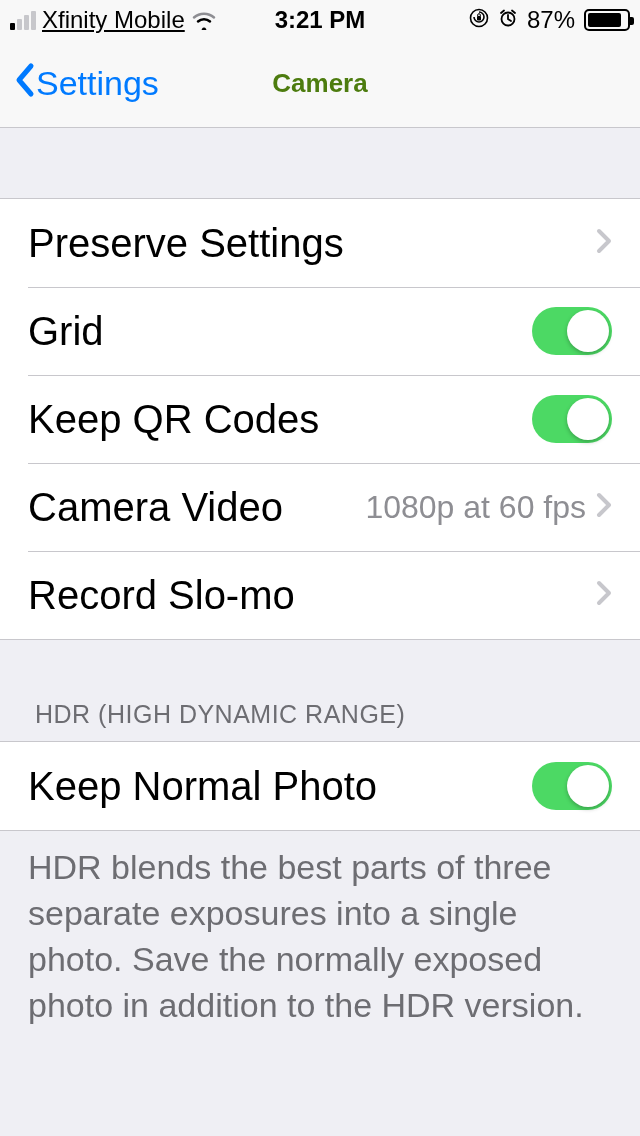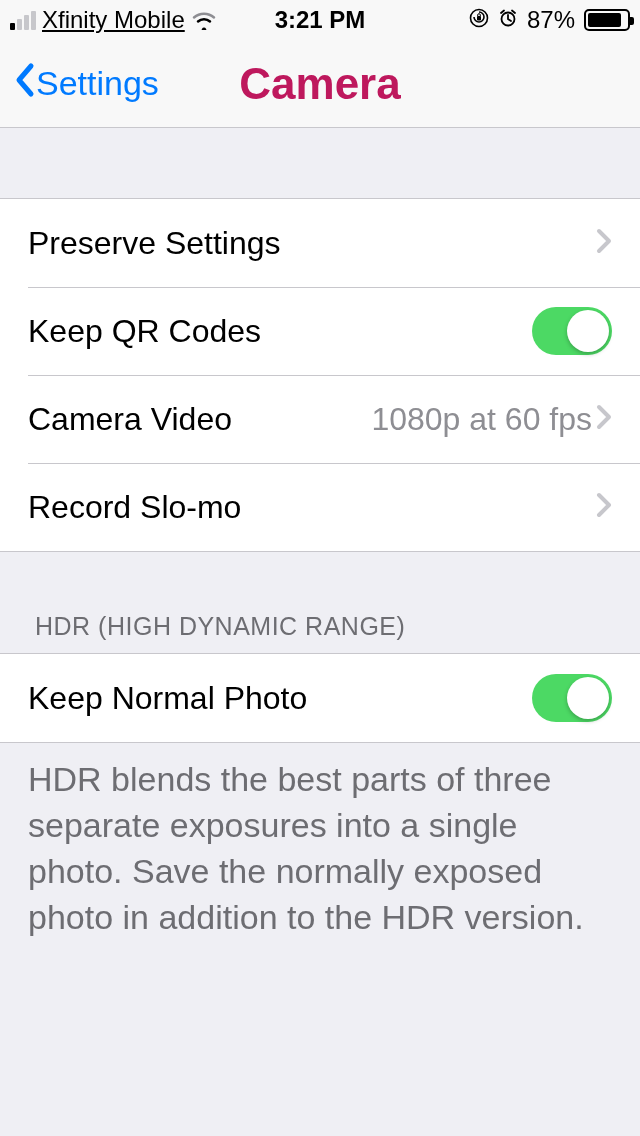--- a/index.html
+++ b/index.html
@@ -102,23 +102,23 @@
     .back-button {
       display: flex;
       align-items: center;
       color: #007aff;
       font-size: 34px;
     }
     .nav-title {
       position: absolute;
       left: 50%;
       transform: translateX(-50%);
-      font-size: 44px;
+      font-size: 26px;
       font-weight: 600;
-      color: #be185d;
+      color: #4d7c0f;
     }
 
     
     .section-gap {
       height: 70px;
     }
     .section-header {
       padding: 20px 35px 12px;
       font-size: 25px;
       color: #6d6d72;
@@ -145,29 +145,29 @@
     .row + .row::before {
       content: "";
       position: absolute;
       left: 28px;
       right: 0;
       top: 0;
       height: 1px;
       background: #c8c7cc;
     }
     .row-label {
-      font-size: 32px;
+      font-size: 40px;
       color: #000;
       flex: 0 0 auto;
     }
     .row-value {
       font-size: 32px;
       color: #8e8e93;
       margin-left: auto;
-      margin-right: 4px;
+      margin-right: 10px;
     }
     .chevron {
       flex: 0 0 auto;
       color: #c7c7cc;
       margin-left: auto;
     }
     .row-value + .chevron { margin-left: 0; }
 
     
     .switch {
@@ -252,20 +252,26 @@
 
   <div class="row">
     <span class="row-label">Preserve Settings</span>
     <span class="chevron">
       <svg width="16" height="26" viewBox="0 0 16 26">
           <polyline points="3,3 13,13 3,23" fill="none" stroke="#c7c7cc" stroke-width="4" stroke-linecap="round" stroke-linejoin="round"></polyline>
         </svg>
     </span>
   </div>
 
+  <div class="row">
+    <span class="row-label">Grid</span>
+    <div class="switch">
+        <div class="knob"></div>
+      </div>
+  </div>
 
   <div class="row">
     <span class="row-label">Keep QR Codes</span>
     <div class="switch">
         <div class="knob"></div>
       </div>
   </div>
 
   <div class="row">
     <span class="row-label">Camera Video</span>

